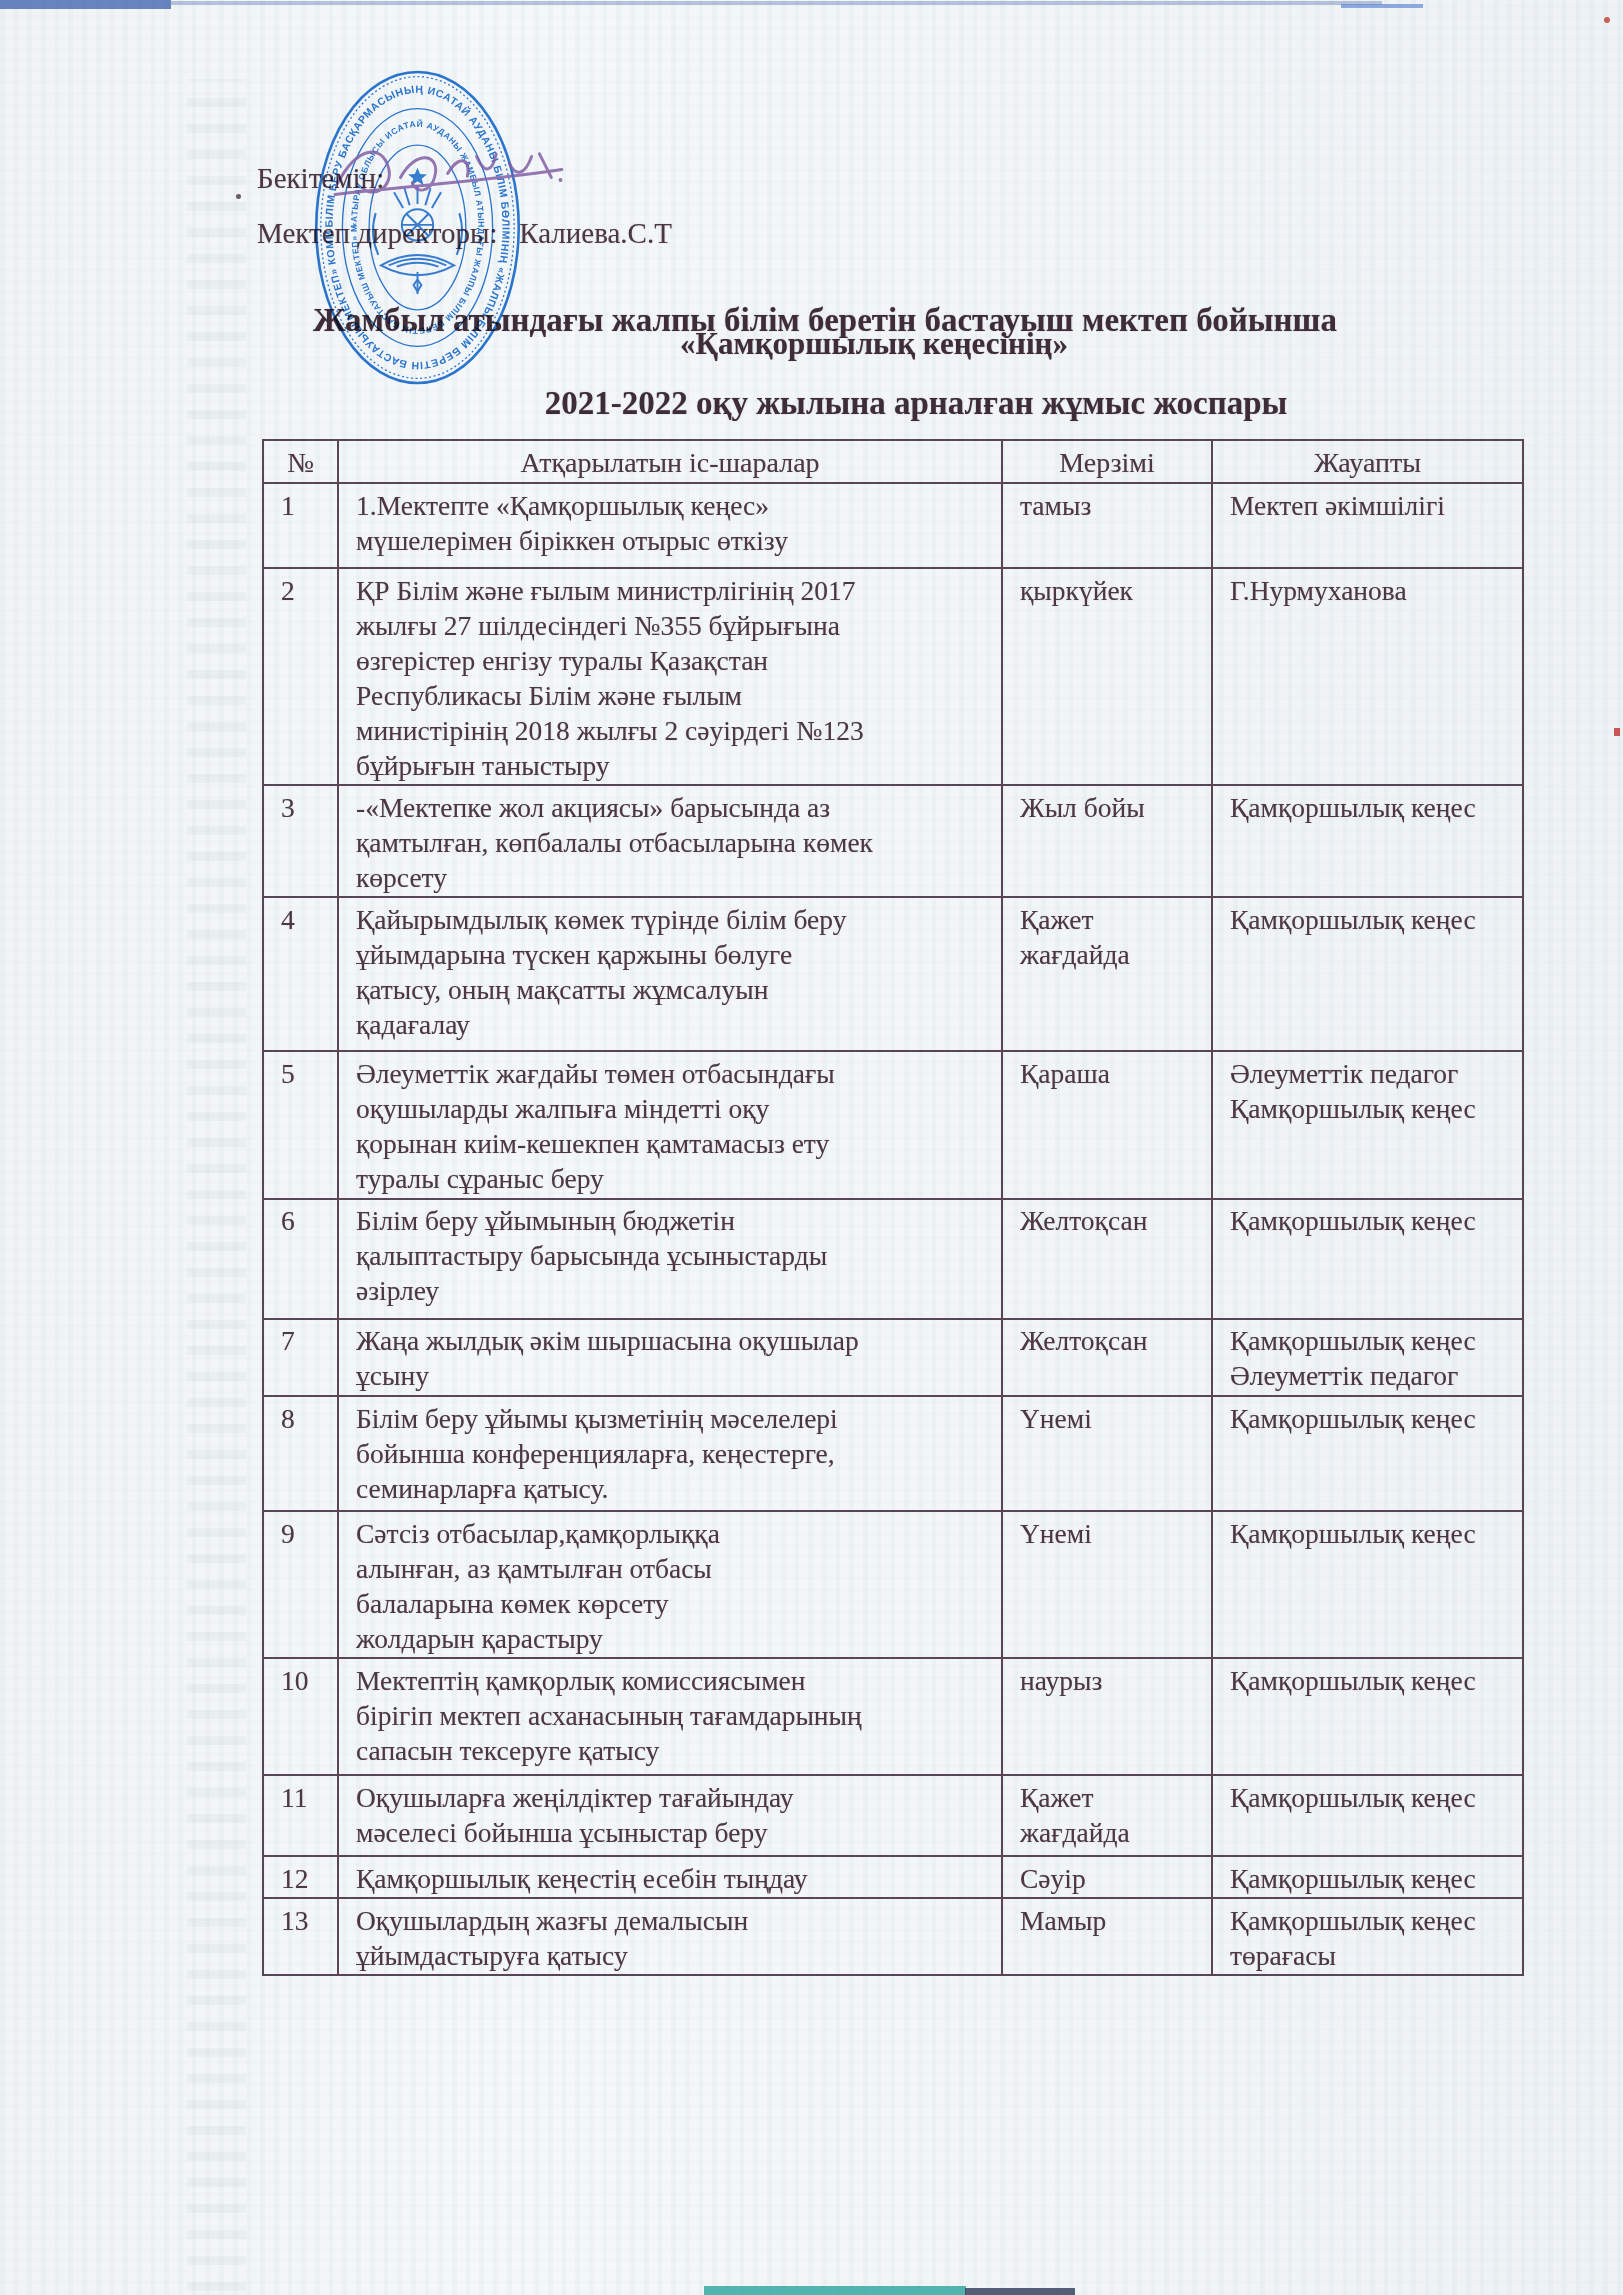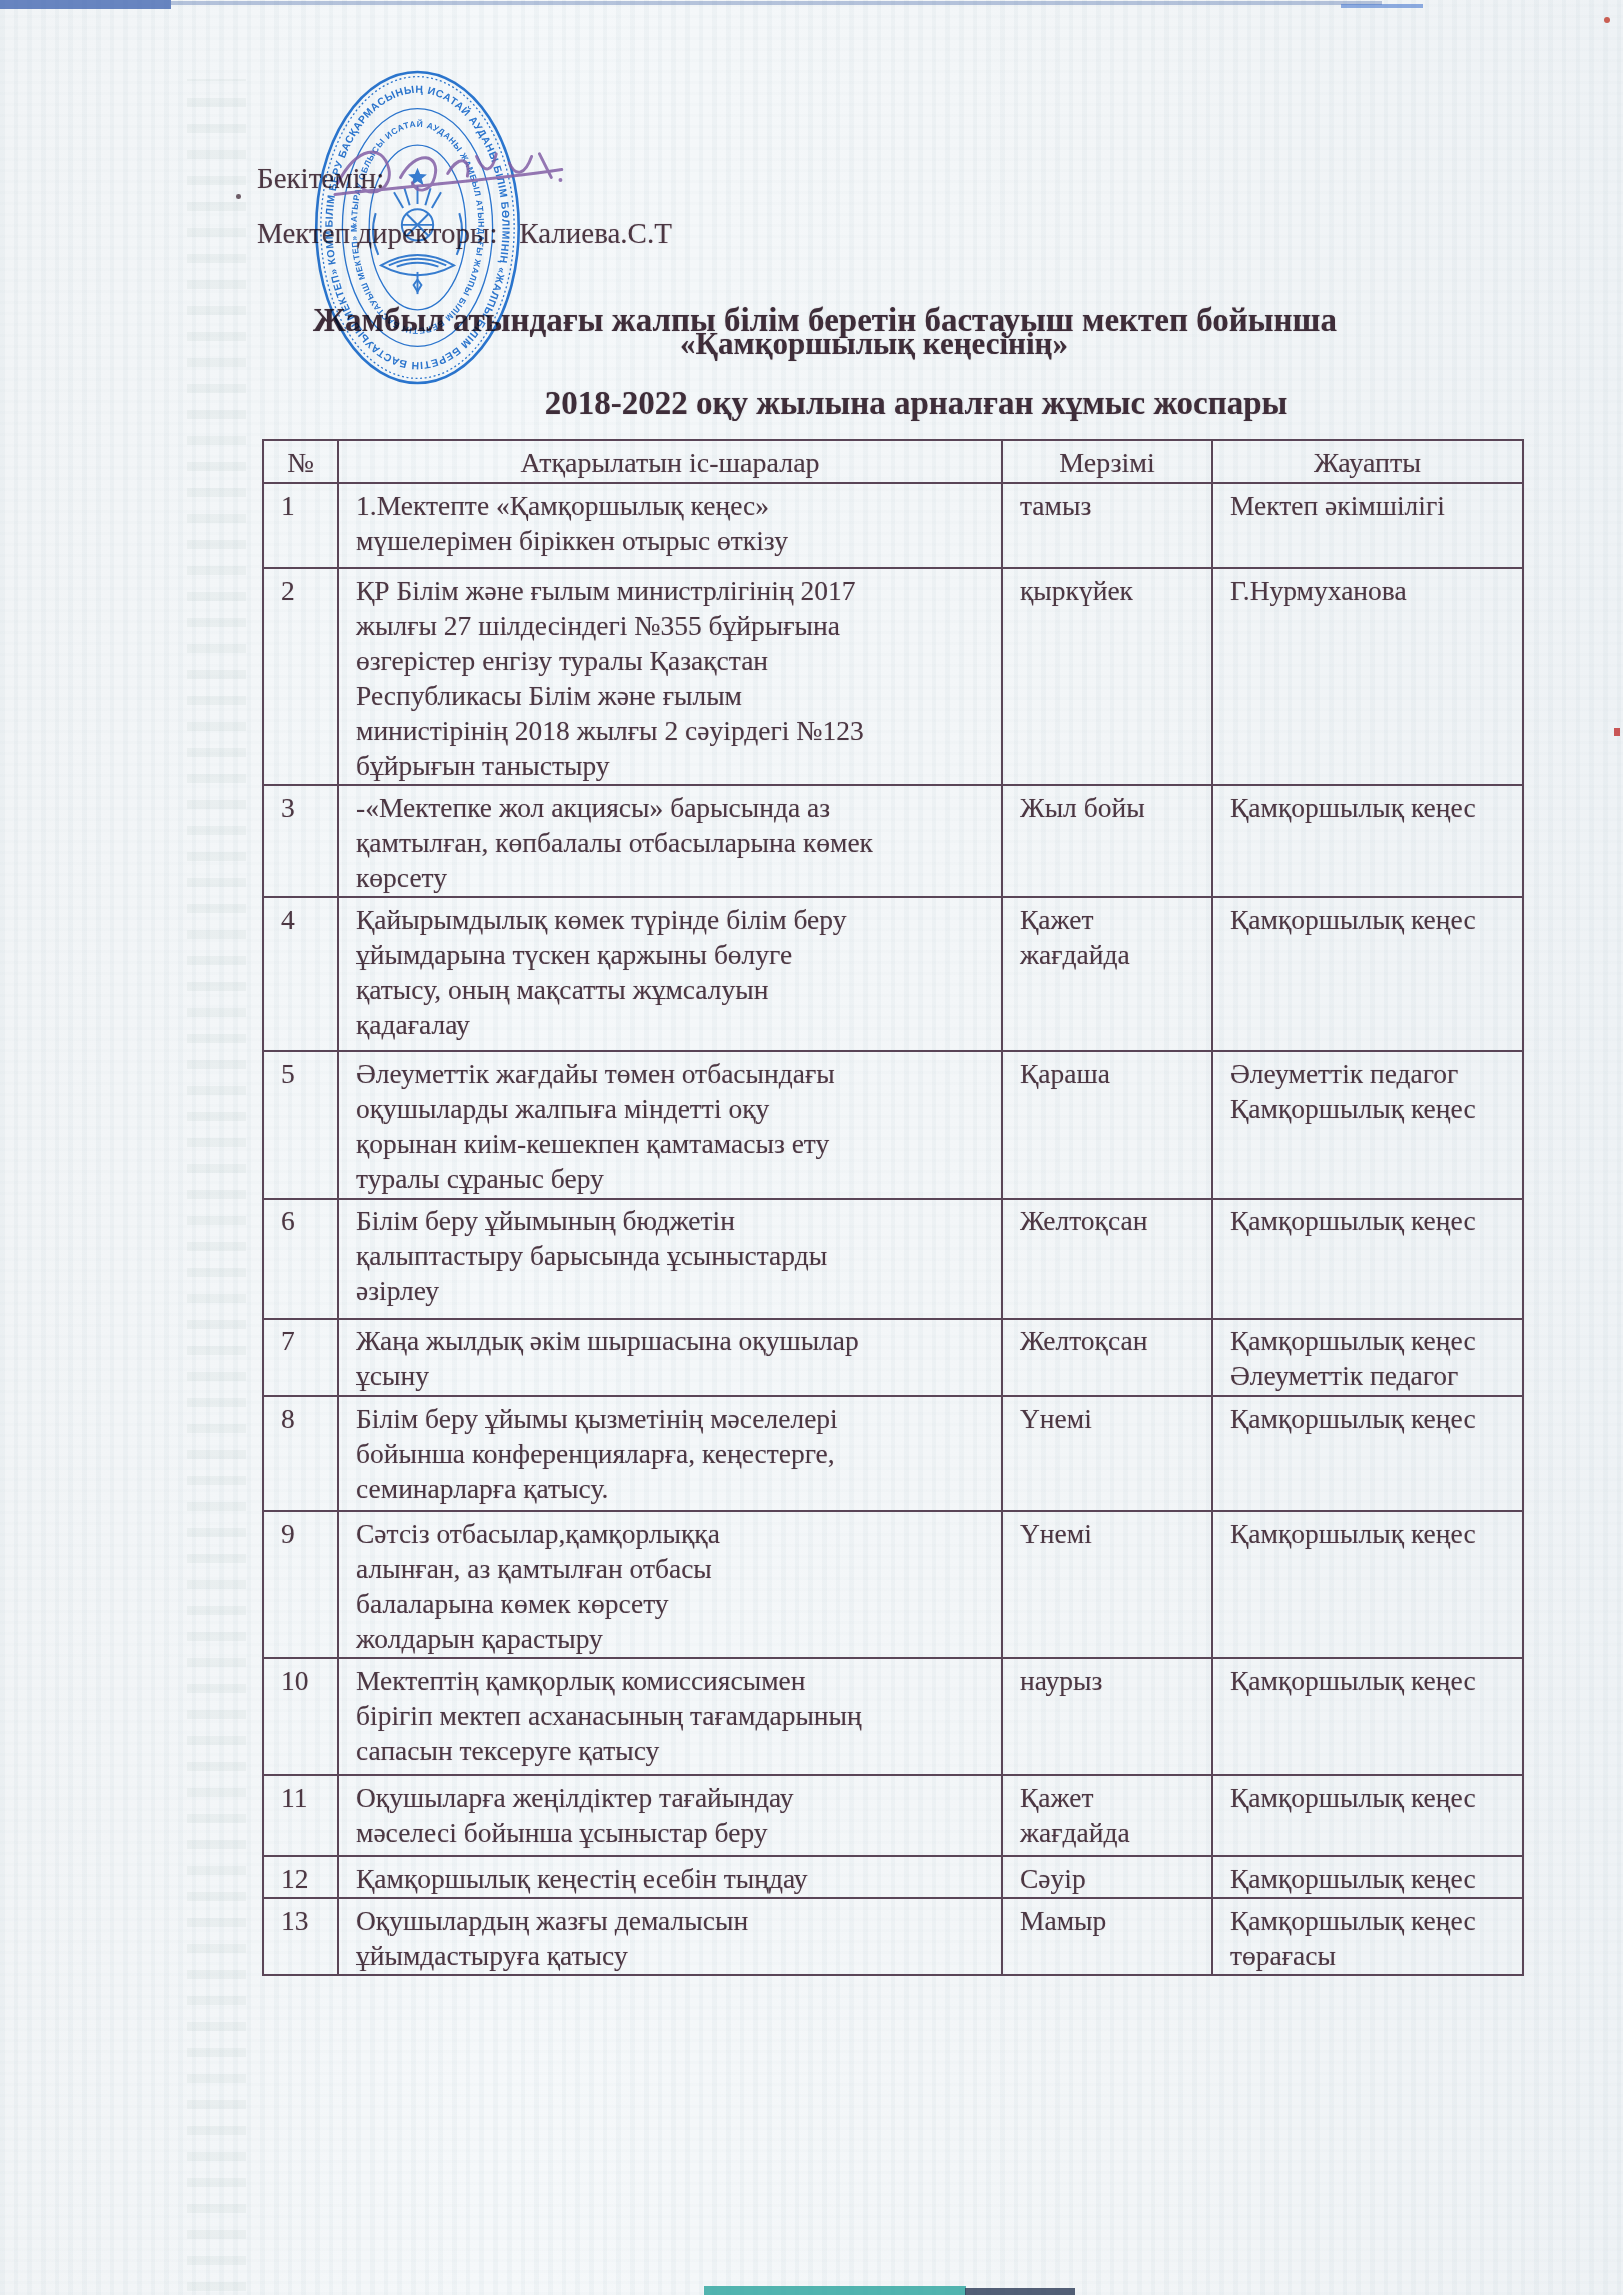--- a/index.html
+++ b/index.html
@@ -64,21 +64,21 @@
   <div class="edge edge-right-red"></div>
   <div class="edge edge-bottom-teal"></div>
   <div class="edge edge-bottom-dark"></div>
 
   <span class="stray-dot"></span>
   <div class="approval ink">Бекітемін:</div>
   <div class="director ink">Мектеп директоры:   Калиева.С.Т</div>
 
   <div class="title1">Жамбыл атындағы жалпы білім беретін бастауыш мектеп бойынша</div>
   <div class="title2">«Қамқоршылық кеңесінің»</div>
-  <div class="title3">2018-2022 оқу жылына арналған жұмыс жоспары</div>
+  <div class="title3">2021-2022 оқу жылына арналған жұмыс жоспары</div>
 
   <table class="doc">
     <colgroup>
         <col style="width:75px">
         <col style="width:664px">
         <col style="width:210px">
         <col style="width:311px">
       </colgroup>
     <tbody>
         <tr class="hrow">

